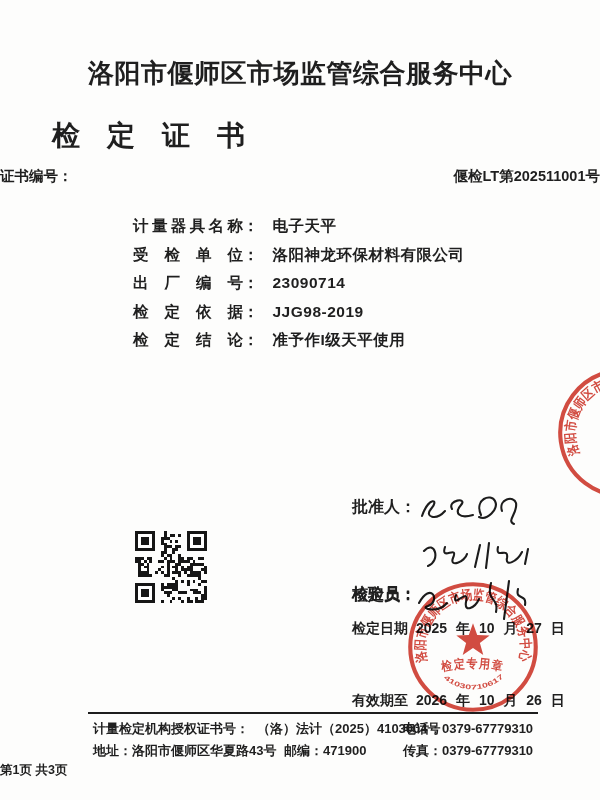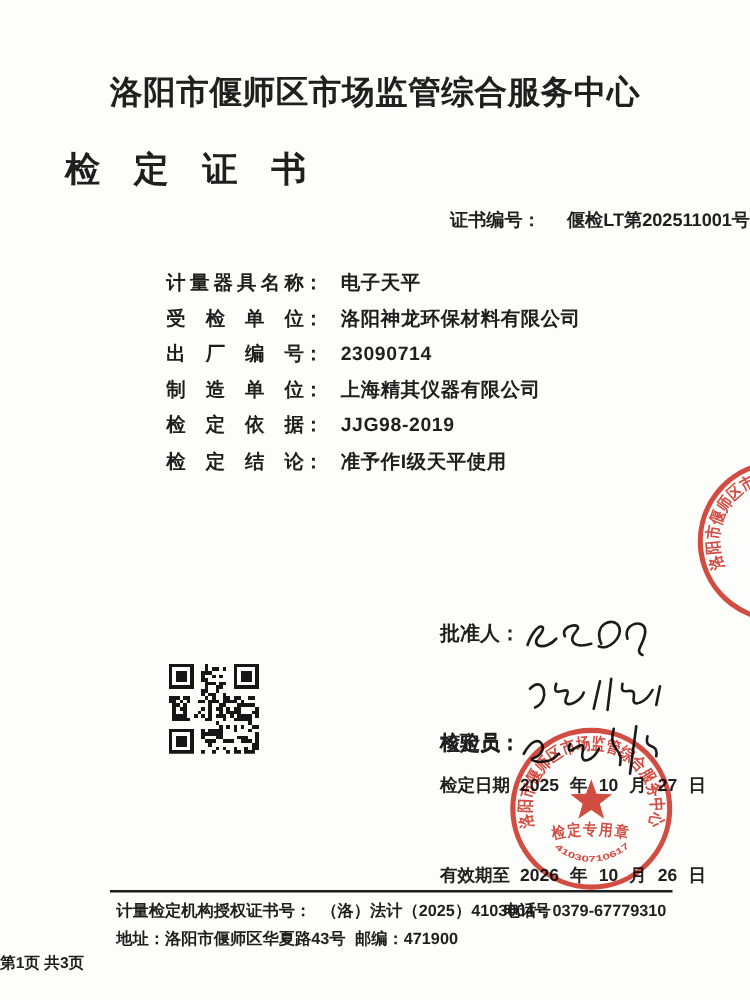--- a/index.html
+++ b/index.html
@@ -15,21 +15,21 @@
     position:absolute;top:56px;left:0;width:100%;
     text-align:center;font-size:26px;font-weight:700;letter-spacing:.5px;
   }
   .doc-title{
     position:absolute;top:117px;left:0;width:100%;
     text-align:left;font-size:28px;font-weight:700;
     letter-spacing:27px;text-indent:27px;padding-left:25px;
   }
   .cert-no{
     position:absolute;top:167px;left:0;width:100%;
-    display:flex;justify-content:flex-end;gap:21px;
+    display:flex;justify-content:space-between;gap:10px;
     font-size:14.5px;font-weight:700;
     font-family:"Liberation Sans","DejaVu Sans",sans-serif;
   }
   .fields{position:absolute;top:216px;left:133px;font-family:"Liberation Sans","DejaVu Sans",sans-serif;}
   .frow{height:28.5px;font-size:15.5px;font-weight:700;white-space:nowrap;}
   .flabel{display:inline-block;width:110px;text-align:justify;text-align-last:justify;vertical-align:top;}
   .fcolon{display:inline-block;}
   .fvalue{margin-left:14px;letter-spacing:.5px;}
   .sig-row{position:absolute;left:352px;font-size:16px;font-weight:700;
     font-family:"Liberation Sans","DejaVu Sans",sans-serif;white-space:nowrap;}
@@ -65,23 +65,20 @@
 
   <div class="fields">
     <div class="frow">
       <span class="flabel">计量器具名称</span><span class="fcolon">：</span><span class="fvalue">电子天平</span>
     </div>
     <div class="frow">
       <span class="flabel">受检单位</span><span class="fcolon">：</span><span class="fvalue">洛阳神龙环保材料有限公司</span>
     </div>
     <div class="frow">
       <span class="flabel">出厂编号</span><span class="fcolon">：</span><span class="fvalue">23090714</span>
-    </div>
-    <div class="frow">
-      <span class="flabel">制造单位</span><span class="fcolon">：</span><span class="fvalue">上海精其仪器有限公司</span>
     </div>
     <div class="frow">
       <span class="flabel">检定依据</span><span class="fcolon">：</span><span class="fvalue">JJG98-2019</span>
     </div>
     <div class="frow">
       <span class="flabel">检定结论</span><span class="fcolon">：</span><span class="fvalue">准予作I级天平使用</span>
     </div>
   </div>
 
   <div class="sig-row" style="top:497px;">
@@ -308,20 +305,23 @@
   </div>
   <div class="foot" style="left:403px;top:720px;">
     <span>电话：</span><span>0379-67779310</span>
   </div>
   <div class="foot" style="left:93px;top:742px;">
     <span>地址：</span><span>洛阳市偃师区华夏路43号</span>
   </div>
   <div class="foot" style="left:284px;top:742px;">
     <span>邮编：</span><span>471900</span>
   </div>
+  <div class="foot" style="left:403px;top:742px;">
+    <span>传真：</span><span>0379-67779310</span>
+  </div>
   <div class="page-info">第1页 共3页</div>
 
   <svg class="seal seal-bottom" viewBox="0 0 140 140">
     <defs>
       <path id="arcA1" d="M 25,84 A 47 47 0 1 1 115,84" fill="none"></path>
       <path id="arcA2" d="M 38,94 Q 70,86 102,94" fill="none"></path>
       <path id="arcA3" d="M 40,99 A 43 43 0 0 0 100,99" fill="none"></path>
     </defs>
     <circle cx="70" cy="70" r="61" fill="none" stroke="#cf382d" stroke-width="4"></circle>
     <polygon fill="#cf382d" points="70,47 74.1,58.3 86.2,58.7 76.7,66.2 80,77.8 70,71 60,77.8 63.3,66.2 53.8,58.7 65.9,58.3"></polygon>

